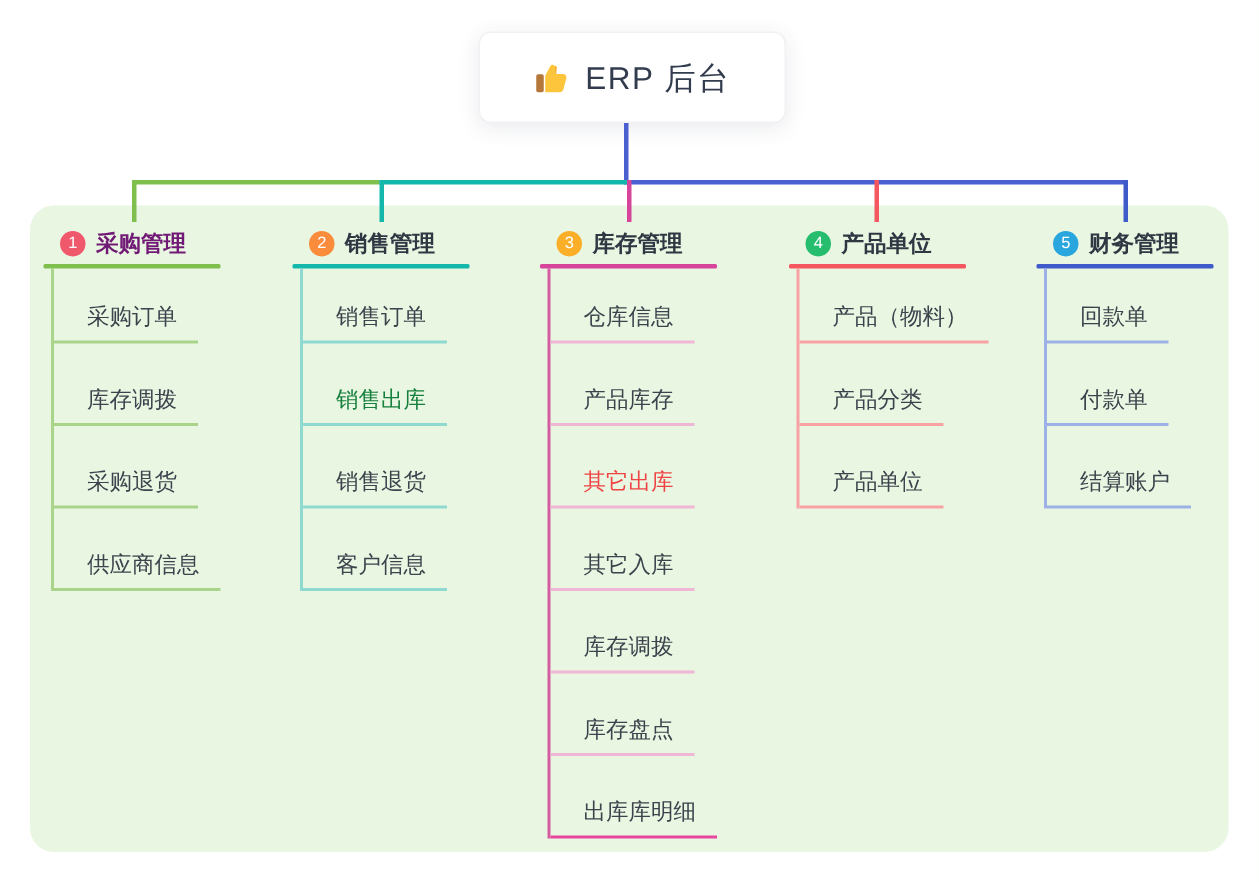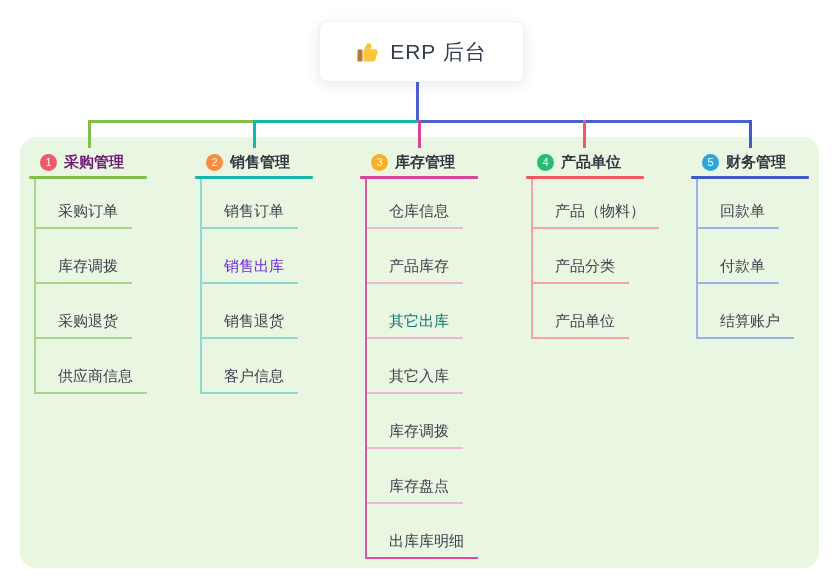--- a/index.html
+++ b/index.html
@@ -104,21 +104,21 @@
       <span class="badge" style="background: rgb(251, 140, 60);">2</span>
       <span class="branch-label" style="color: rgb(47, 55, 67);">销售管理</span>
     </div>
     <div class="branch-underline" style="background: rgb(19, 184, 171); width: 118px;"></div>
     <div class="branch-items" style="border-left-color: rgb(143, 217, 209); font-family: Liberation Serif, serif;">
   <div class="item first">
     <span class="item-label" style="color: rgb(61, 67, 77); border-bottom-color: rgb(143, 217, 209);">销售订单</span>
   </div>
 
   <div class="item">
-    <span class="item-label" style="color: #6d28d9; border-bottom-color: rgb(143, 217, 209);">销售出库</span>
+    <span class="item-label" style="color: #15803d; border-bottom-color: rgb(143, 217, 209);">销售出库</span>
   </div>
 
   <div class="item">
     <span class="item-label" style="color: rgb(61, 67, 77); border-bottom-color: rgb(143, 217, 209);">销售退货</span>
   </div>
 
   <div class="item">
     <span class="item-label" style="color: rgb(61, 67, 77); border-bottom-color: rgb(143, 217, 209);">客户信息</span>
   </div>
 </div>
@@ -133,21 +133,21 @@
     <div class="branch-items" style="border-left-color: rgb(212, 93, 159);">
   <div class="item first">
     <span class="item-label" style="color: rgb(61, 67, 77); border-bottom-color: rgb(239, 182, 214);">仓库信息</span>
   </div>
 
   <div class="item">
     <span class="item-label" style="color: rgb(61, 67, 77); border-bottom-color: rgb(239, 182, 214);">产品库存</span>
   </div>
 
   <div class="item">
-    <span class="item-label" style="color: #0f766e; border-bottom-color: rgb(239, 182, 214);">其它出库</span>
+    <span class="item-label" style="color: #ef4444; border-bottom-color: rgb(239, 182, 214);">其它出库</span>
   </div>
 
   <div class="item">
     <span class="item-label" style="color: rgb(61, 67, 77); border-bottom-color: rgb(239, 182, 214);">其它入库</span>
   </div>
 
   <div class="item">
     <span class="item-label" style="color: rgb(61, 67, 77); border-bottom-color: rgb(239, 182, 214);">库存调拨</span>
   </div>
 

